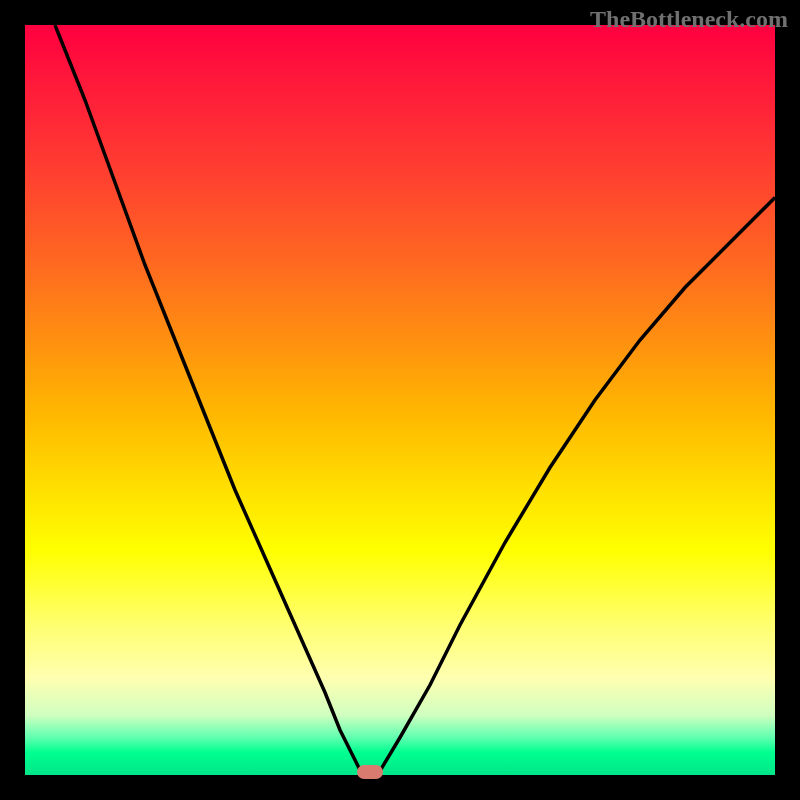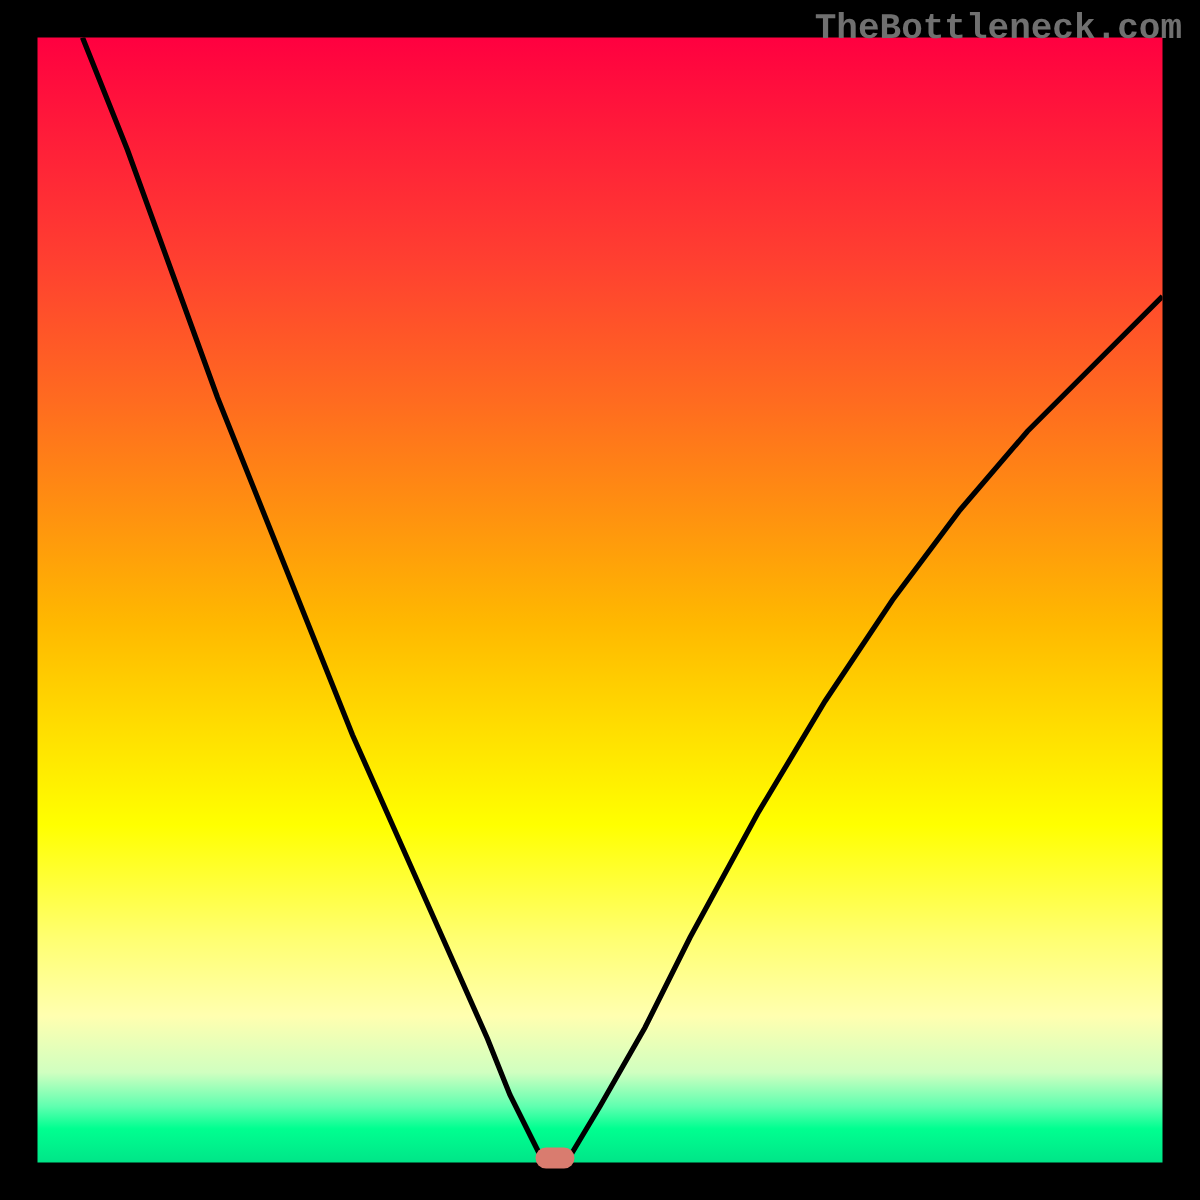--- a/index.html
+++ b/index.html
@@ -31,21 +31,21 @@
       #d0ffc0 92%,
       #60ffb0 95%,
       #00ff90 97%,
       #00e588 100%
     );
   }
   .watermark {
     position: absolute;
     top: 6px;
     right: 12px;
-    font-family: Liberation Mono, monospace;
+    font-family: Liberation Serif, serif;
     font-size: 24px;
     font-weight: bold;
     color: #707070;
     z-index: 10;
     letter-spacing: 0px;
   }
   .curve-svg {
     position: absolute;
     left: 0;
     top: 0;

